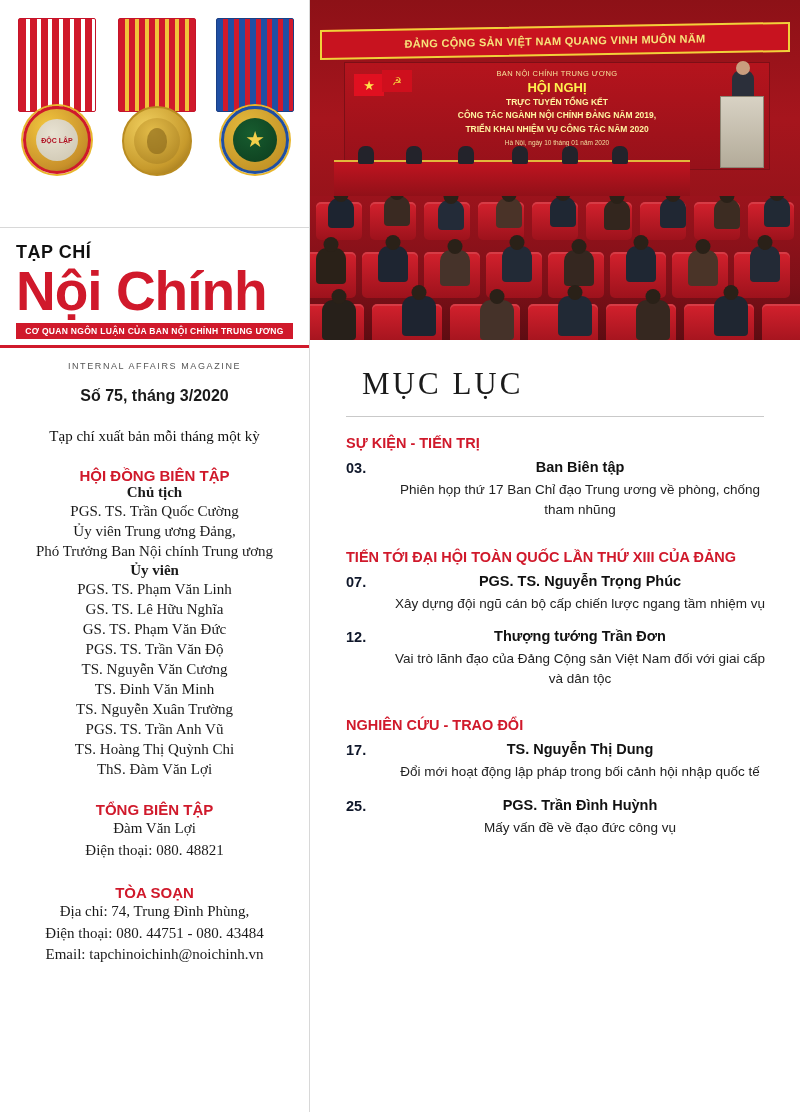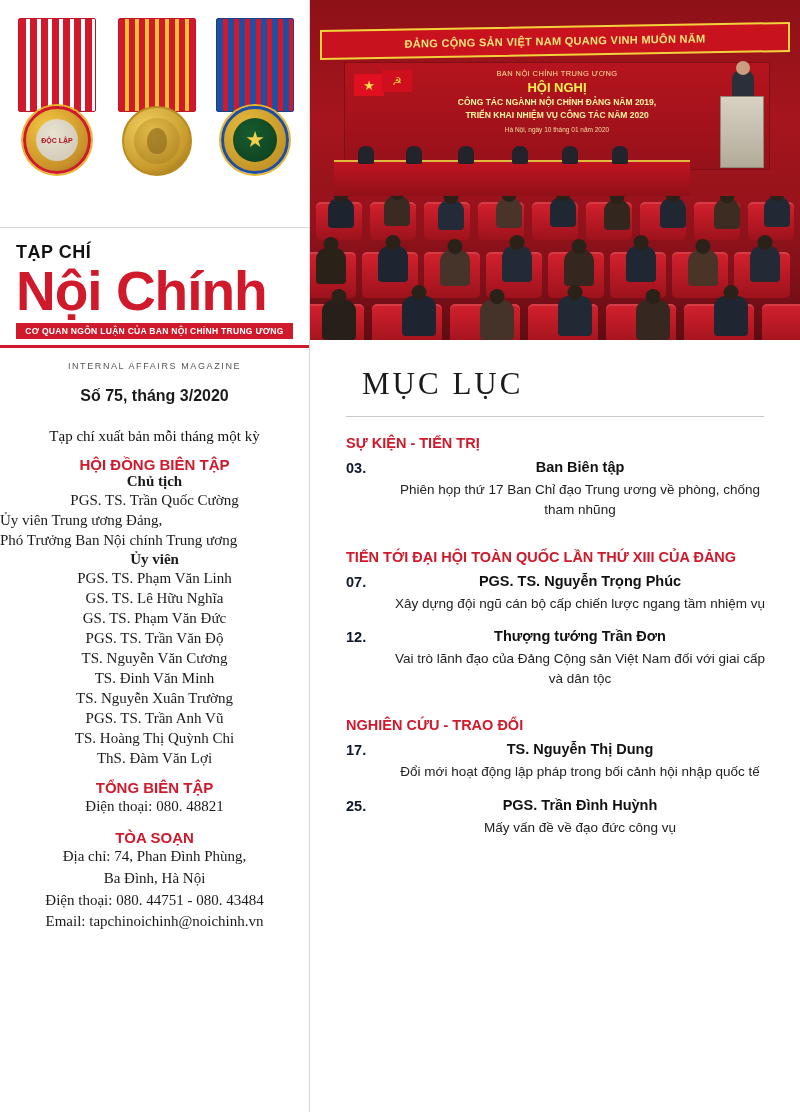--- a/index.html
+++ b/index.html
@@ -177,33 +177,34 @@
     font-size: 15px;
     margin-top: 23px;
     color: #111;
   }
   .section-head {
     text-align: center;
     color: #d0192b;
     font-family: "Liberation Sans", sans-serif;
     font-weight: bold;
     font-size: 15px;
-    margin-top: 11px;
+    margin-top: 22px;
   }
   .role {
     text-align: center;
     font-weight: bold;
     font-size: 15px;
   }
   .person {
     text-align: center;
     font-size: 15px;
     line-height: 1.34;
   }
   .note {
+    text-align: center;
     font-size: 15px;
     line-height: 1.34;
   }
   .contact {
     text-align: center;
     font-size: 15px;
     line-height: 1.45;
   }
 
   
@@ -457,39 +458,40 @@
     <div class="person">GS. TS. Phạm Văn Đức</div>
     <div class="person">PGS. TS. Trần Văn Độ</div>
     <div class="person">TS. Nguyễn Văn Cương</div>
     <div class="person">TS. Đinh Văn Minh</div>
     <div class="person">TS. Nguyễn Xuân Trường</div>
     <div class="person">PGS. TS. Trần Anh Vũ</div>
     <div class="person">TS. Hoàng Thị Quỳnh Chi</div>
     <div class="person">ThS. Đàm Văn Lợi</div>
 
     <div class="section-head">TỔNG BIÊN TẬP</div>
+    <div class="contact">Đàm Văn Lợi</div>
     <div class="contact">Điện thoại: 080. 48821</div>
 
     <div class="section-head">TÒA SOẠN</div>
-    <div class="contact">Địa chỉ: 74, Phan Đình Phùng,</div>
-    <div class="contact">Ba Đình, Hà Nội</div>
+    <div class="contact">Địa chỉ: 74, Trung Đình Phùng,</div>
     <div class="contact">Điện thoại: 080. 44751 - 080. 43484</div>
     <div class="contact">Email: tapchinoichinh@noichinh.vn</div>
   </div>
 
   <div class="right-col">
 
     <div class="photo">
       <div class="banner">
         <span>ĐẢNG CỘNG SẢN VIỆT NAM QUANG VINH MUÔN NĂM</span>
       </div>
 
       <div class="stage">
         <div class="org">BAN NỘI CHÍNH TRUNG ƯƠNG</div>
         <div class="t1">HỘI NGHỊ</div>
+        <div class="t2">TRỰC TUYẾN TỔNG KẾT</div>
         <div class="t2">CÔNG TÁC NGÀNH NỘI CHÍNH ĐẢNG NĂM 2019,</div>
         <div class="t2">TRIỂN KHAI NHIỆM VỤ CÔNG TÁC NĂM 2020</div>
         <div class="t3">Hà Nội, ngày 10 tháng 01 năm 2020</div>
       </div>
 
       <div class="flags">
         <div class="flag-red">★</div>
         <div class="flag-party">☭</div>
       </div>
 

